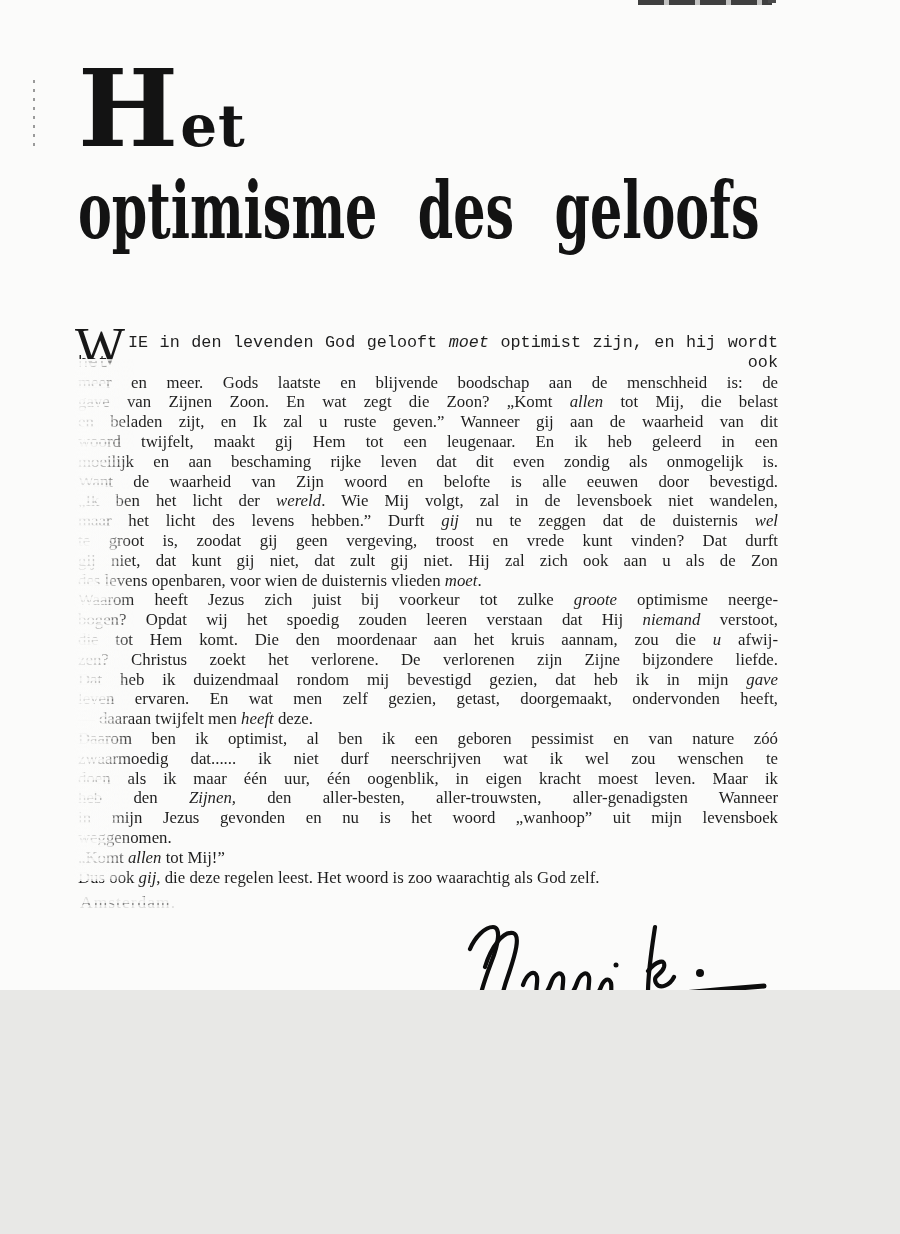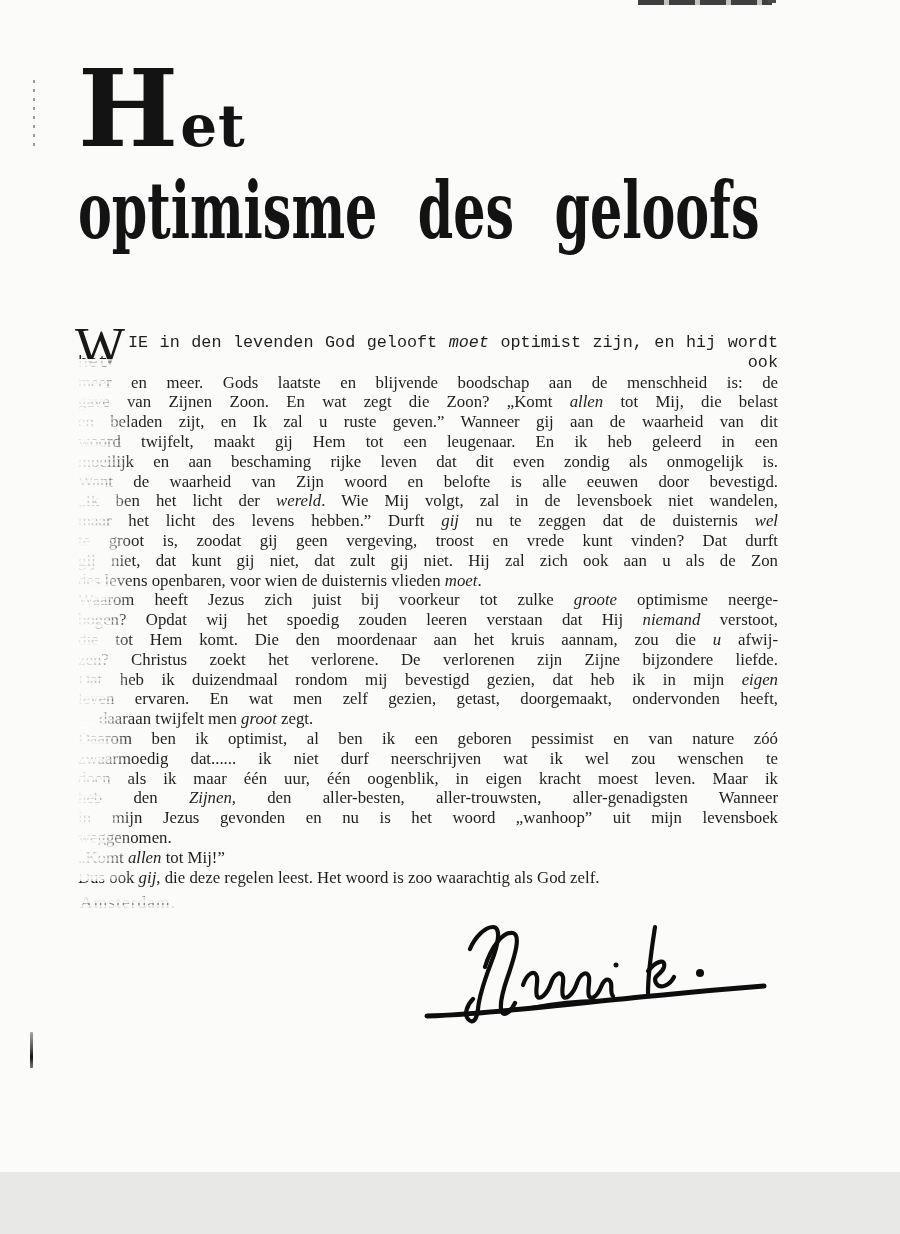--- a/index.html
+++ b/index.html
@@ -1,17 +1,17 @@
 <!DOCTYPE html>
 <html><head>
 <meta charset="utf-8">
 <style>
   html,body { margin:0; padding:0; background:#e8e8e6; }
   .page {
-    position:relative; width:900px; height:1172px; margin:0 auto;
+    position:relative; width:900px; height:990px; margin:0 auto;
     background:#fbfbfa; overflow:hidden;
     font-family:"Liberation Serif", serif; color:#1c1c1c;
   }
 
   
   .title { position:absolute; left:78px; top:56px; }
   .t1 { font-family:"DejaVu Serif", serif; font-weight:bold; line-height:1; color:#131313; white-space:nowrap; }
   .t1 .big   { font-size:106px; letter-spacing:2px; }
   .t1 .small { font-size:58px;  letter-spacing:1px; }
   .t2 {
@@ -118,23 +118,23 @@
         <div class="line"><span>Want de waarheid van Zijn woord en belofte is alle eeuwen door bevestigd.</span></div>
         <div class="line"><span>„Ik ben het licht der </span><i>wereld</i><span>. Wie Mij volgt, zal in de levensboek niet wandelen,</span></div>
         <div class="line"><span>maar het licht des levens hebben.” Durft </span><i>gij</i><span> nu te zeggen dat de duisternis </span><i>wel</i></div>
         <div class="line"><span>te groot is, zoodat gij geen vergeving, troost en vrede kunt vinden? Dat durft</span></div>
         <div class="line"><span>gij niet, dat kunt gij niet, dat zult gij niet. Hij zal zich ook aan u als de Zon</span></div>
         <div class="line nj"><span>des levens openbaren, voor wien de duisternis vlieden </span><i>moet</i><span>.</span></div>
         <div class="line"><span>Waarom heeft Jezus zich juist bij voorkeur tot zulke </span><i>groote</i><span> optimisme neerge-</span></div>
         <div class="line"><span>bogen? Opdat wij het spoedig zouden leeren verstaan dat Hij </span><i>niemand</i><span> verstoot,</span></div>
         <div class="line"><span>die tot Hem komt. Die den moordenaar aan het kruis aannam, zou die </span><i>u</i><span> afwij-</span></div>
         <div class="line"><span>zen? Christus zoekt het verlorene. De verlorenen zijn Zijne bijzondere liefde.</span></div>
-        <div class="line"><span>Dat heb ik duizendmaal rondom mij bevestigd gezien, dat heb ik in mijn </span><i>eigen</i></div>
+        <div class="line"><span>Dat heb ik duizendmaal rondom mij bevestigd gezien, dat heb ik in mijn </span><i>gave</i></div>
         <div class="line"><span>leven ervaren. En wat men zelf gezien, getast, doorgemaakt, ondervonden heeft,</span></div>
-        <div class="line nj"><span>— daaraan twijfelt men </span><i>groot</i><span> zegt.</span></div>
+        <div class="line nj"><span>— daaraan twijfelt men </span><i>heeft</i><span> deze.</span></div>
         <div class="line"><span>Daarom ben ik optimist, al ben ik een geboren pessimist en van nature zóó</span></div>
         <div class="line"><span>zwaarmoedig dat...... ik niet durf neerschrijven wat ik wel zou wenschen te</span></div>
         <div class="line"><span>doen als ik maar één uur, één oogenblik, in eigen kracht moest leven. Maar ik</span></div>
         <div class="line"><span>heb den </span><i>Zijnen,</i><span> den aller-besten, aller-trouwsten, aller-genadigsten Wanneer</span></div>
         <div class="line"><span>in mijn Jezus gevonden en nu is het woord „wanhoop” uit mijn levensboek</span></div>
         <div class="line nj"><span>weggenomen.</span></div>
         <div class="line nj"><span>„Komt </span><i>allen</i><span> tot Mij!”</span></div>
         <div class="line nj"><span>Dus ook </span><i>gij</i><span>, die deze regelen leest. Het woord is zoo waarachtig als God zelf.</span></div>
       </div>
   </div>

